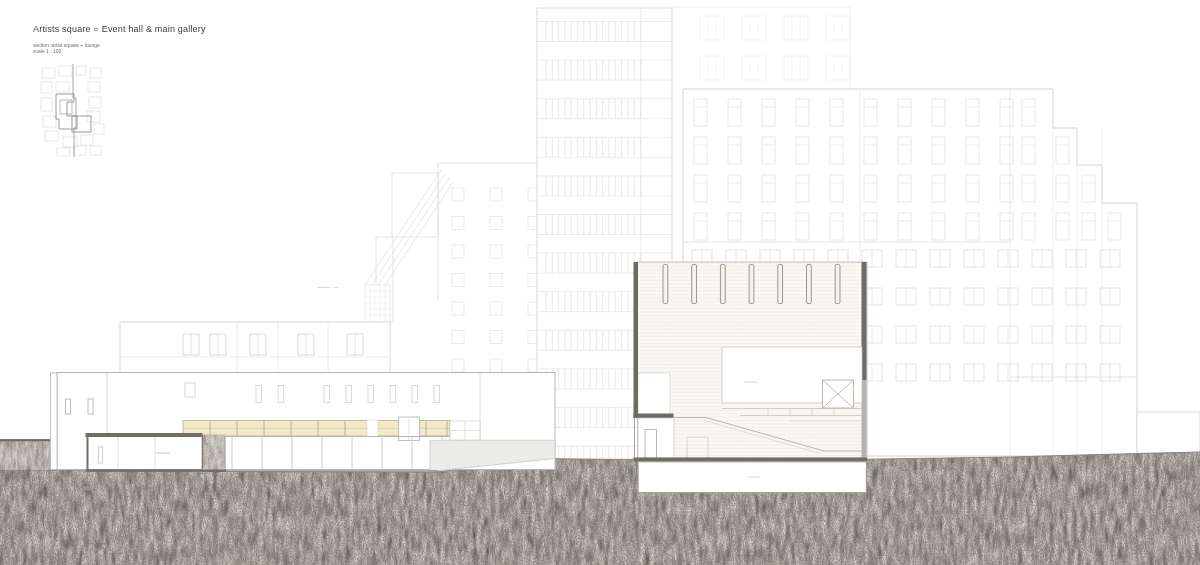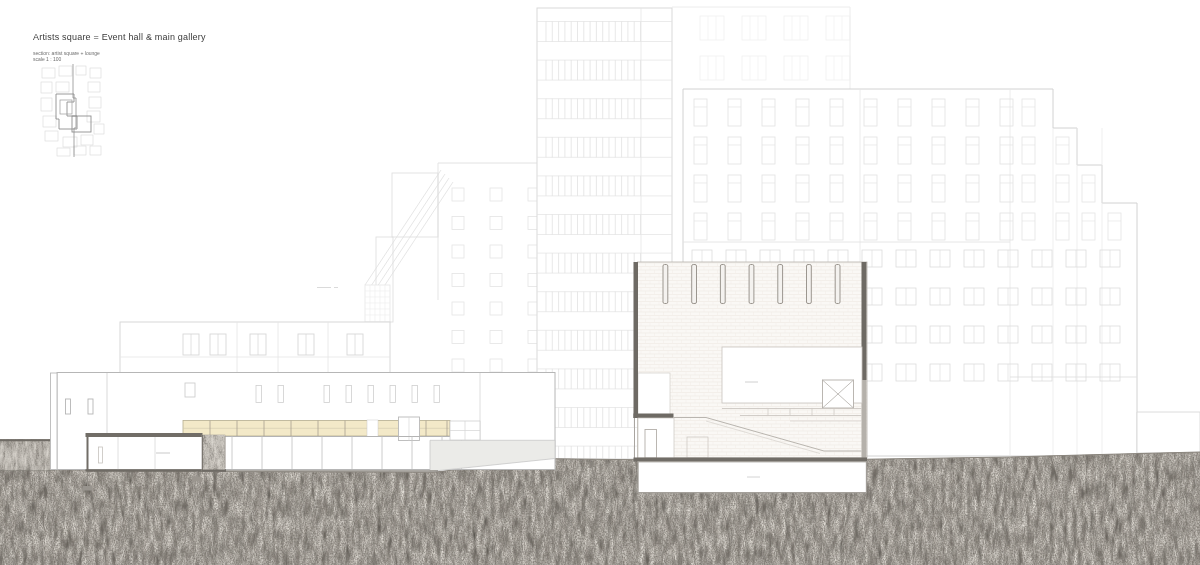--- a/index.html
+++ b/index.html
@@ -1,19 +1,19 @@
 <!DOCTYPE html>
 <html><head>
 <meta charset="utf-8">
 <style>
   html,body{margin:0;padding:0;background:#ffffff;}
   .stage{position:relative;width:1200px;height:565px;background:#ffffff;overflow:hidden;
          font-family:"Liberation Sans", sans-serif;}
   .stage svg{position:absolute;left:0;top:0;}
-  .titleblock{position:absolute;left:33px;top:24px;color:#3f3f3f;margin-top:8px;}
+  .titleblock{position:absolute;left:33px;top:24px;color:#3f3f3f;}
   .titleblock .t1{font-size:9px;letter-spacing:.2px;color:#3a3a3a;}
   .titleblock .t2{font-size:5px;color:#6f6f6f;margin-top:8px;line-height:6px;}
   .titleblock .t3{font-size:5px;color:#6f6f6f;line-height:6px;}
 </style>
 </head>
 <body>
 
 <div class="stage">
   <svg width="1200" height="565" viewBox="0 0 1200 565">
     <defs>

